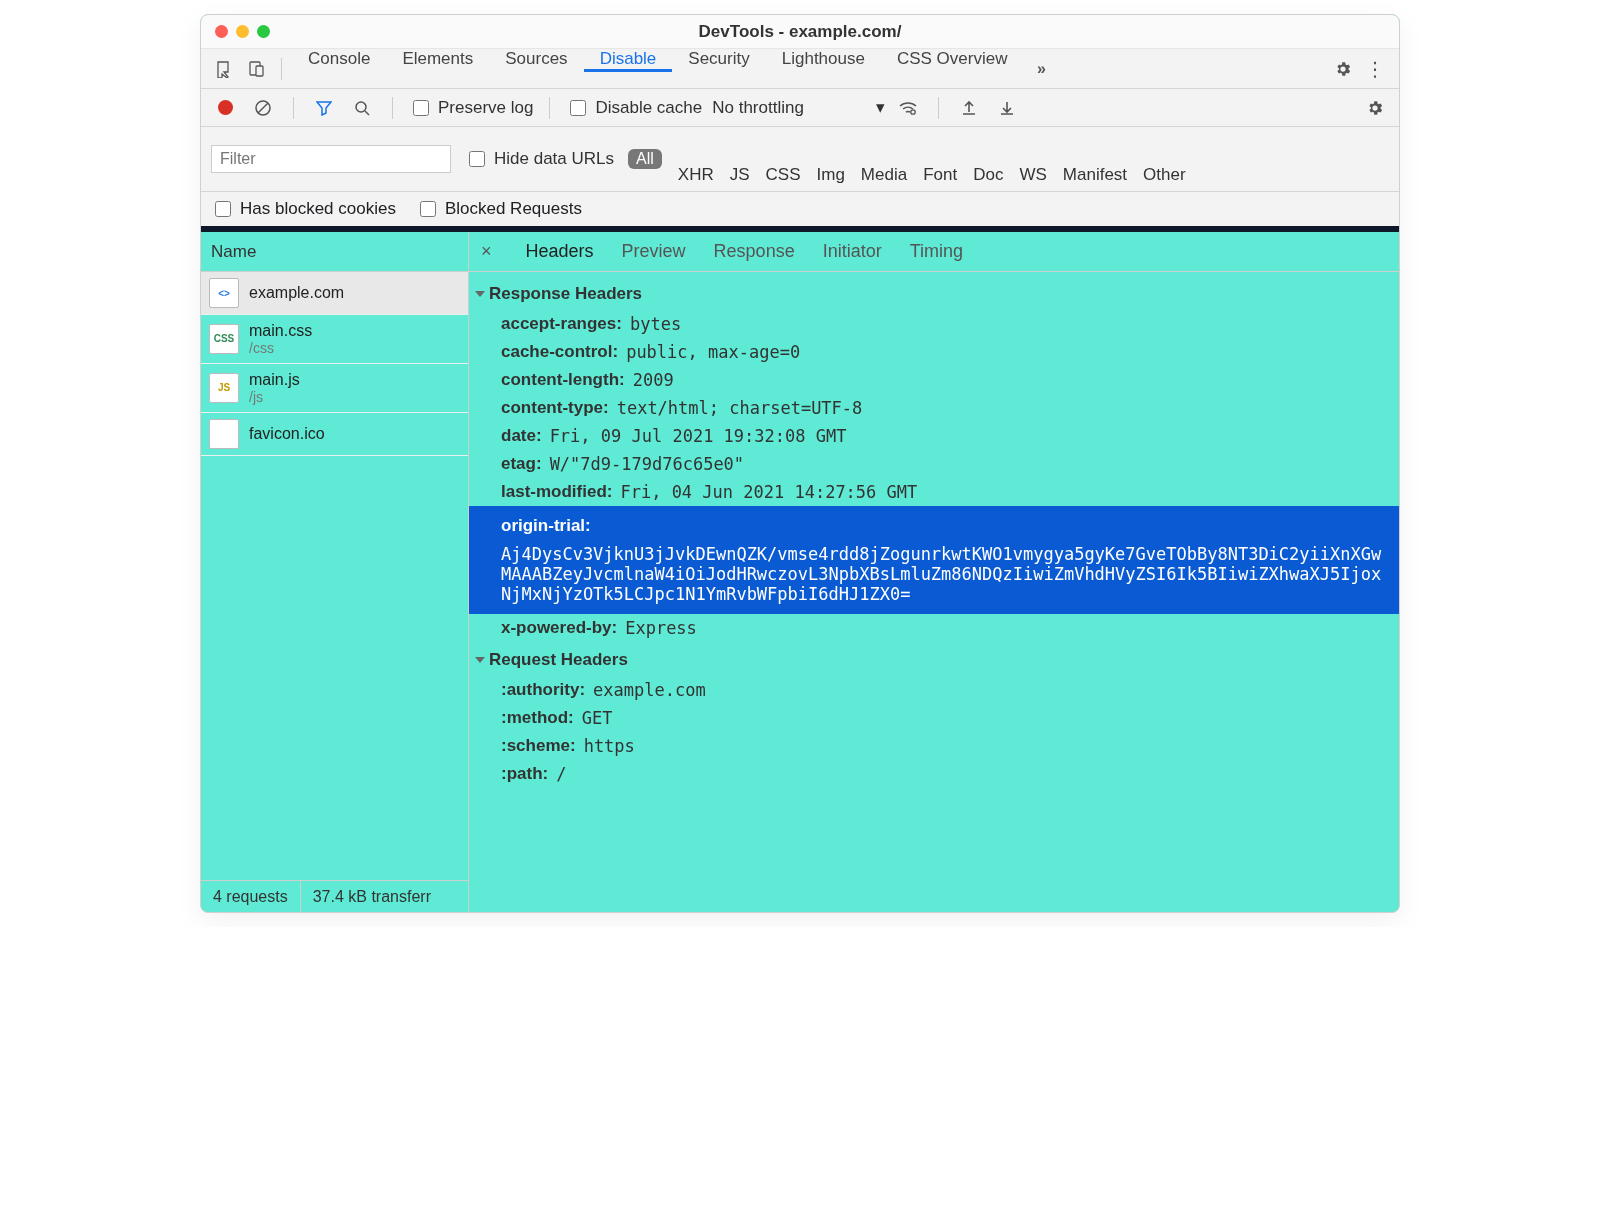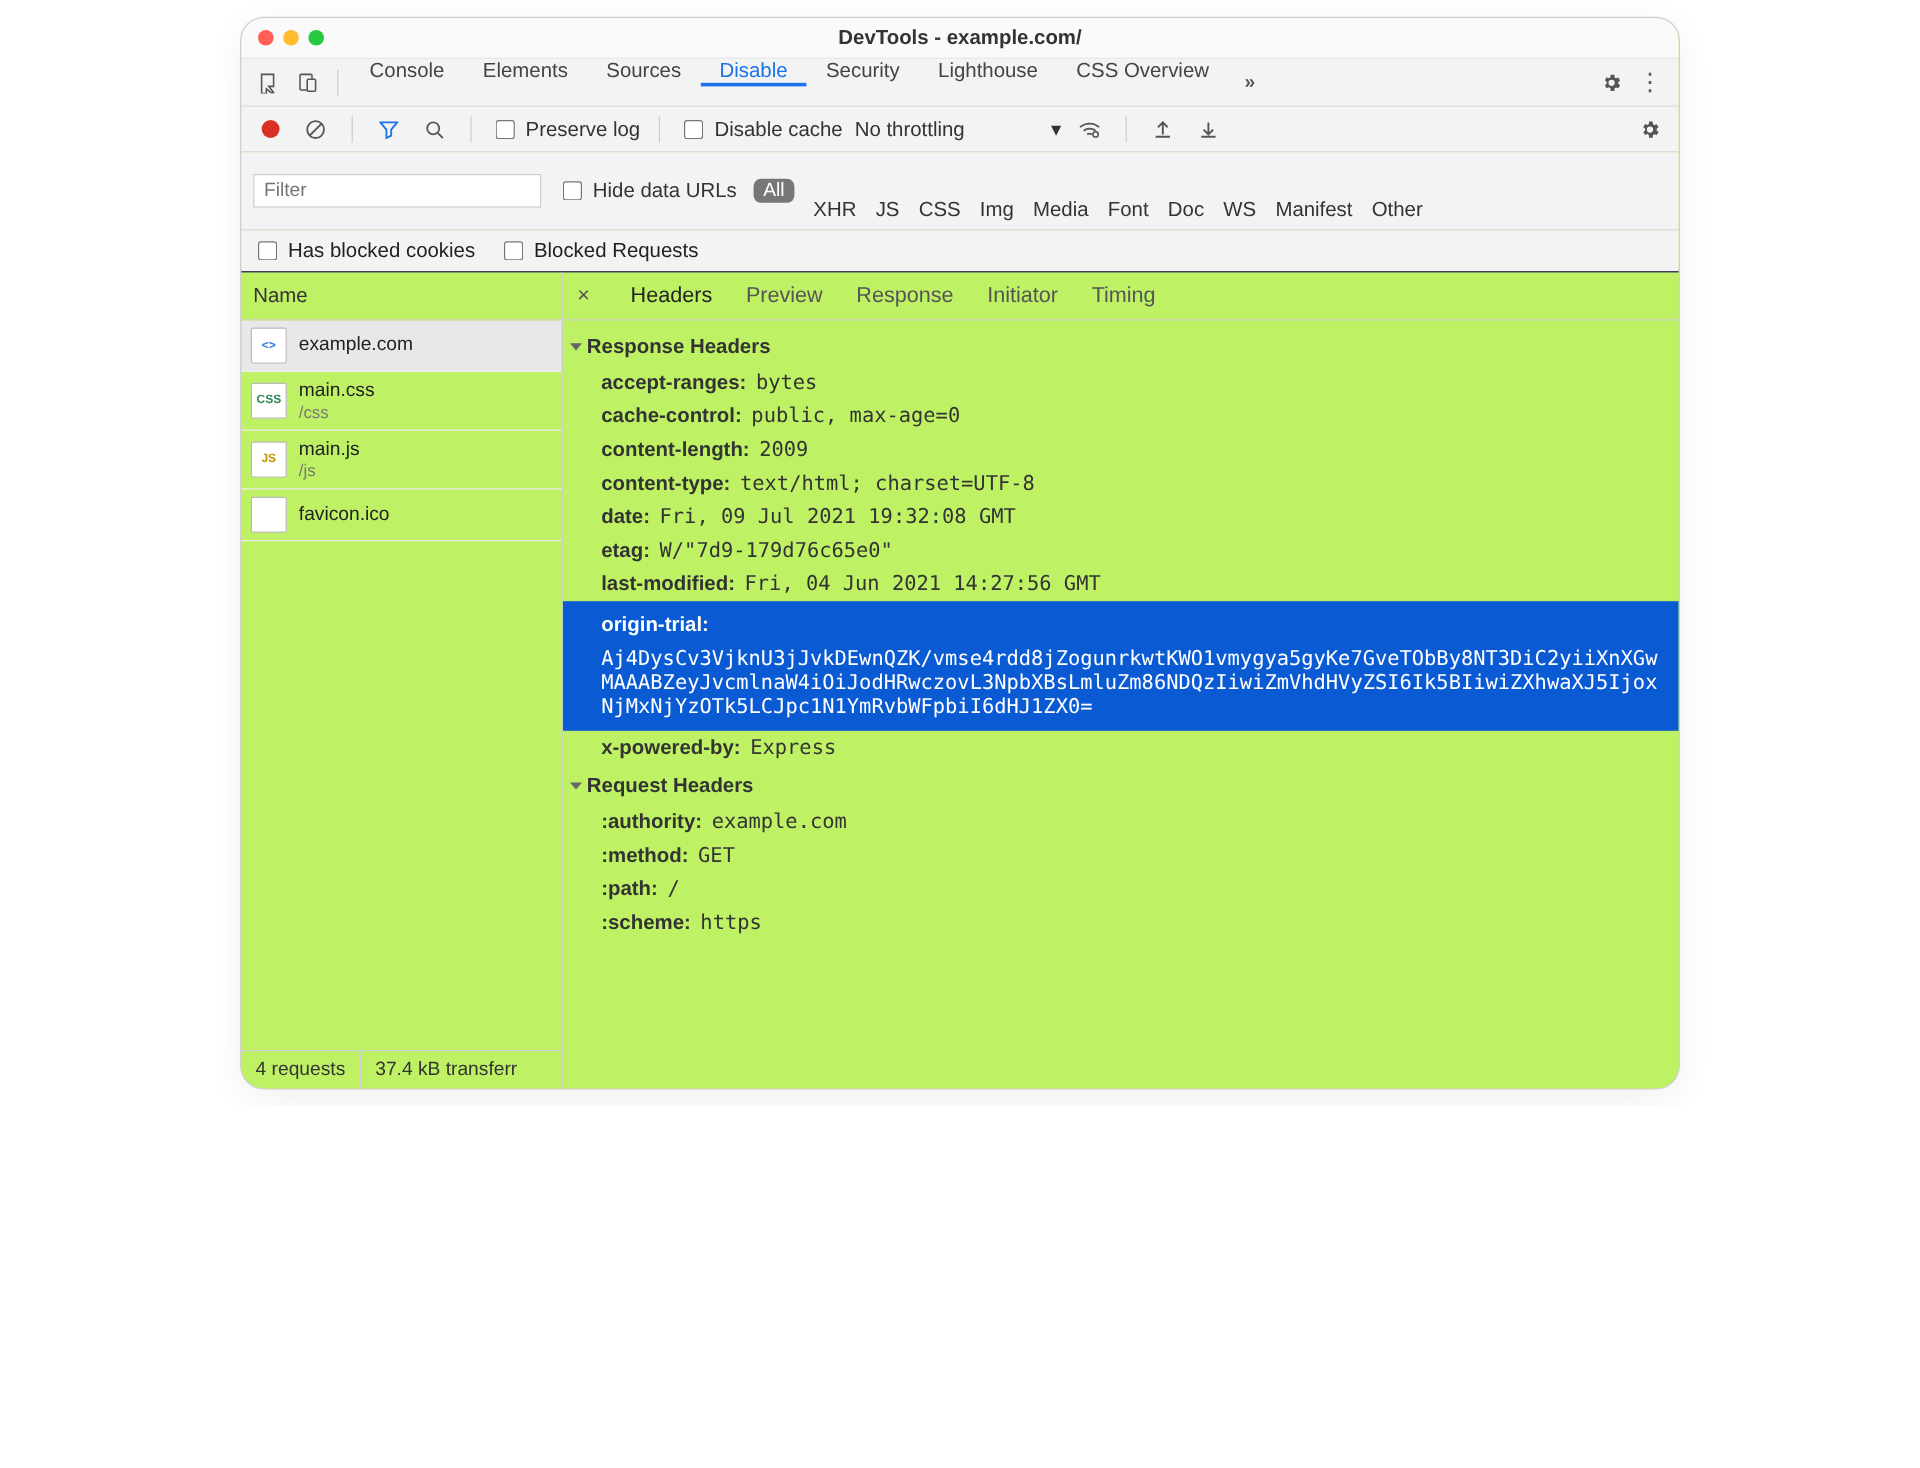--- a/index.html
+++ b/index.html
@@ -7,24 +7,24 @@
     margin: 0;
     font-family: -apple-system, "Helvetica Neue", Arial, sans-serif;
     background: #fff;
     color: #202124;
     font-size: 16px;
   }
   .window {
     width: 1200px;
     margin: 14px auto;
     border: 1px solid #d0d0d0;
-    border-radius: 20px;
+    border-radius: 8px;
     overflow: hidden;
     box-shadow: 0 8px 28px rgba(0,0,0,.06);
-    background: #bef264;
+    background: #5eead4;
   }
   .titlebar {
     height: 34px;
     background: #fafafa;
     border-bottom: 1px solid #e6e6e6;
     display: flex;
     align-items: center;
     position: relative;
   }
   .traffic { display: flex; gap: 8px; padding-left: 14px; }
@@ -51,21 +51,21 @@
   .chk{display:flex;align-items:center;gap:6px;}
   .chk input{width:16px;height:16px;}
   .throttling{display:flex;align-items:center;gap:6px;}
   .filterbar{
     display:flex;align-items:center;flex-wrap:wrap;gap:14px;background:#f3f3f3;
     border-bottom:1px solid #d6d6d6;padding:6px 10px;font-size:17px;color:#333;
   }
   .filter-input{width:240px;height:28px;border:1px solid #ccc;background:#fff;padding:2px 8px;font-size:16px;}
   .pill{background:#777;color:#fff;border-radius:6px;padding:1px 8px;font-size:16px;}
   .ftype{cursor:pointer;color:#333;margin-top:32px;}
-  .filterbar2{display:flex;align-items:center;gap:20px;background:#f3f3f3;border-bottom:1px solid #0f172a;padding:6px 10px;font-size:17px;}
+  .filterbar2{display:flex;align-items:center;gap:20px;background:#f3f3f3;border-bottom:6px solid #0f172a;padding:6px 10px;font-size:17px;}
   .content{display:flex;height:680px;}
   .left{width:268px;border-right:1px solid #cfcfcf;display:flex;flex-direction:column;}
   .left-head{height:40px;display:flex;align-items:center;padding:0 10px;border-bottom:1px solid #cfcfcf;font-size:17px;color:#333;}
   .req-list{flex:1;overflow:auto;}
   .req{display:flex;gap:10px;align-items:center;padding:6px 8px;border-bottom:1px solid #eee;cursor:pointer;}
   .req.sel{background:#e8e8e8;}
   .req .ico{width:30px;height:30px;border:1px solid #bbb;background:#fff;display:flex;align-items:center;justify-content:center;font-size:10px;font-weight:700;border-radius:2px;}
   .req .txt{display:flex;flex-direction:column;line-height:1.2;}
   .req .name{font-size:16px;color:#222;}
   .req .path{font-size:14px;color:#777;}
@@ -326,25 +326,25 @@
         <div id="req-headers">
             <div class="hdr-row">
               <span class="hdr-k">:authority:</span> 
               <span class="hdr-v">example.com</span>
             </div>
             <div class="hdr-row">
               <span class="hdr-k">:method:</span> 
               <span class="hdr-v">GET</span>
             </div>
             <div class="hdr-row">
+              <span class="hdr-k">:scheme:</span> 
+              <span class="hdr-v">https</span>
+            </div>
+            <div class="hdr-row">
               <span class="hdr-k">:path:</span> 
               <span class="hdr-v">/</span>
             </div>
-            <div class="hdr-row">
-              <span class="hdr-k">:scheme:</span> 
-              <span class="hdr-v">https</span>
-            </div>
           </div>
       </div>
     </div>
   </div>
 
 </div>
 
 </body></html>

